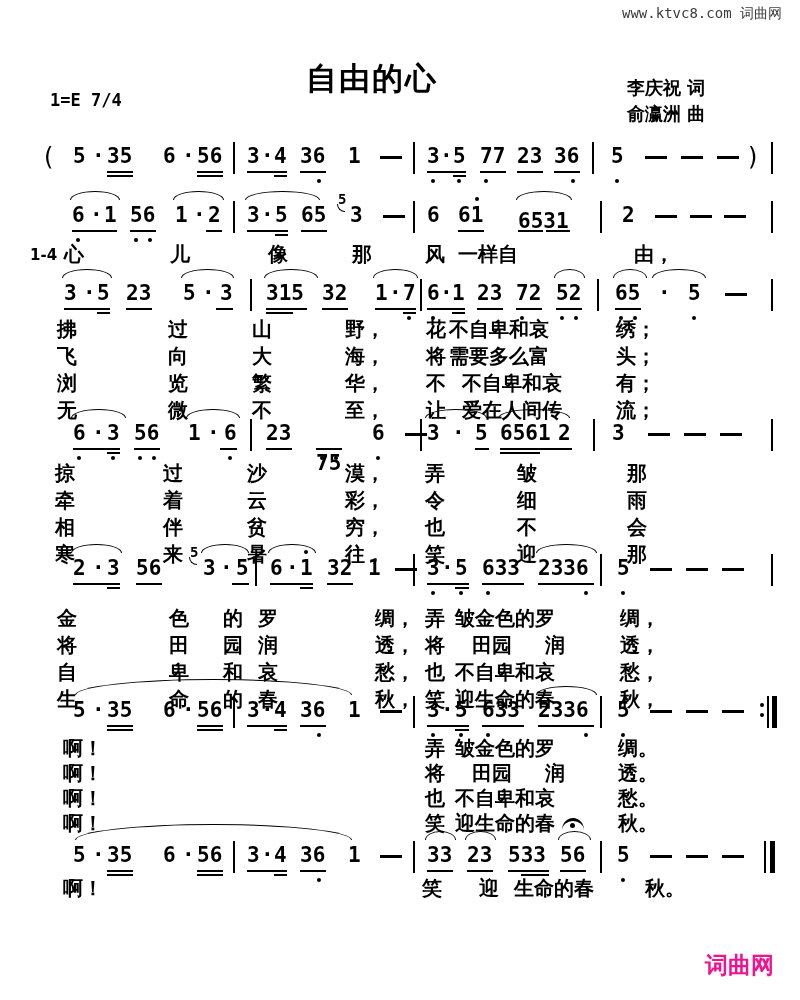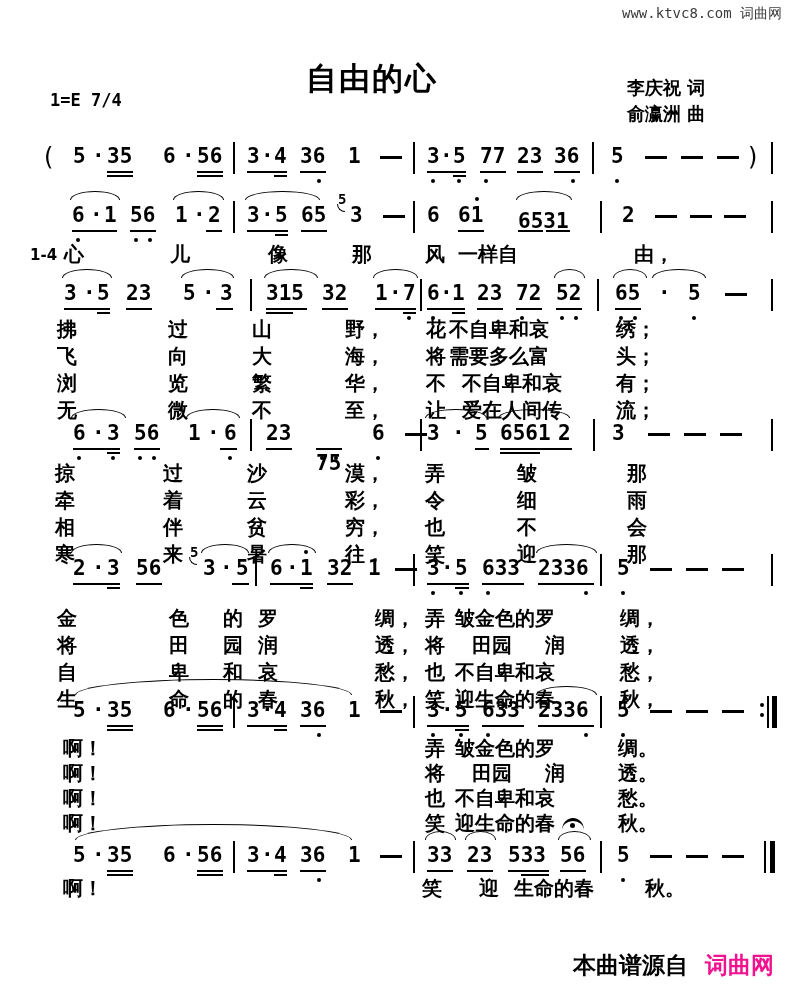--- a/index.html
+++ b/index.html
@@ -492,15 +492,14 @@
       <div class="arc" style="left: 465px; top: 831px; width: 31px; height: 9px;"></div>
       <div class="arc" style="left: 558px; top: 831px; width: 33px; height: 9px;"></div>
       <div class="fermata" style="left: 562px; top: 818px;"></div>
       <span class="lyrseg" style="left: 63px; top: 877px;">啊！</span>
       <span class="lyrseg" style="left: 422px; top: 877px;">笑</span>
       <span class="lyrseg" style="left: 479px; top: 877px;">迎</span>
       <span class="lyrseg" style="left: 514px; top: 877px;">生命的春</span>
       <span class="lyrseg" style="left: 645px; top: 877px;">秋。</span>
     </div>
 
-  <div class="footer" style="left:573px">本曲谱源自</div>
   <div class="footer" style="left: 705px; color: rgb(240, 18, 142);" id="site-link">词曲网</div>
 </div>
 
 </body></html>

